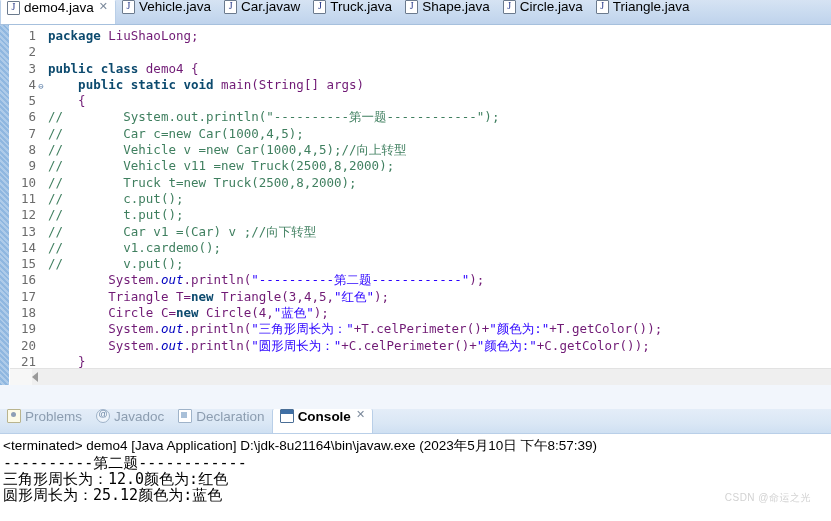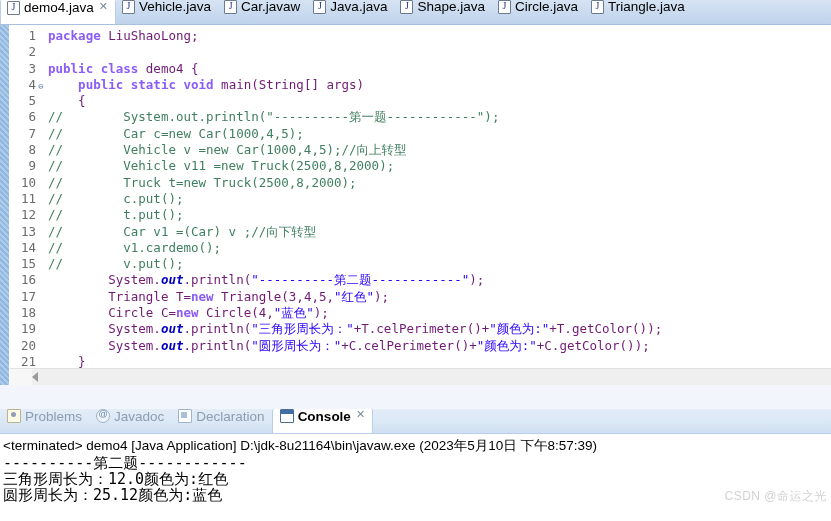--- a/index.html
+++ b/index.html
@@ -131,24 +131,24 @@
   .fold {
     display: inline-block;
     width: 10px;
     text-align: center;
     color: #5a7ea8;
     font-size: 9px;
   }
   .ctext { display: inline-block; padding-left: 2px; }
 
   
-  .kw   { color: #8b5cf6; font-weight: bold; }
+  .kw   { color: #0c4a6e; font-weight: bold; }
   .str  { color: #2a00ff; }
   .cmt  { color: #3f7f5f; }
-  .fld  { color: #0000c0; font-style: italic; font-weight: bold; }
+  .fld  { color: #0000c0; font-style: italic; font-weight: normal; }
   .plain{ color: #701a75; }
 
   
   #editor-hscroll {
     position: absolute;
     left: 10px; right: 0; bottom: 0;
     height: 16px;
     background: #efefef;
     border-top: 1px solid #e2e2e2;
   }
@@ -289,24 +289,24 @@
     font-family: "DejaVu Sans Mono", "Liberation Mono", monospace;
     font-size: 15px;
     color: #000;
     white-space: pre;
     line-height: 16px;
   }
 
   
   #watermark {
     position: absolute;
-    right: 4px;
+    right: 20px;
     bottom: 16px;
     font-family: "Liberation Sans", sans-serif;
-    font-size: 12px;
+    font-size: 10px;
     color: #d2d2d2;
     letter-spacing: 0.5px;
     white-space: nowrap;
     user-select: none;
   }
 </style>
 </head>
 <body>
 
 <div id="editor-tabbar">
@@ -318,21 +318,21 @@
     <div class="etab">
       <span class="java-icon"></span>
       <span class="tab-label">Vehicle.java</span>
     </div>
     <div class="etab">
       <span class="java-icon"></span>
       <span class="tab-label">Car.javaw</span>
     </div>
     <div class="etab">
       <span class="java-icon"></span>
-      <span class="tab-label">Java.java</span>
+      <span class="tab-label">Truck.java</span>
     </div>
     <div class="etab">
       <span class="java-icon"></span>
       <span class="tab-label">Shape.java</span>
     </div>
     <div class="etab">
       <span class="java-icon"></span>
       <span class="tab-label">Circle.java</span>
     </div>
     <div class="etab">

